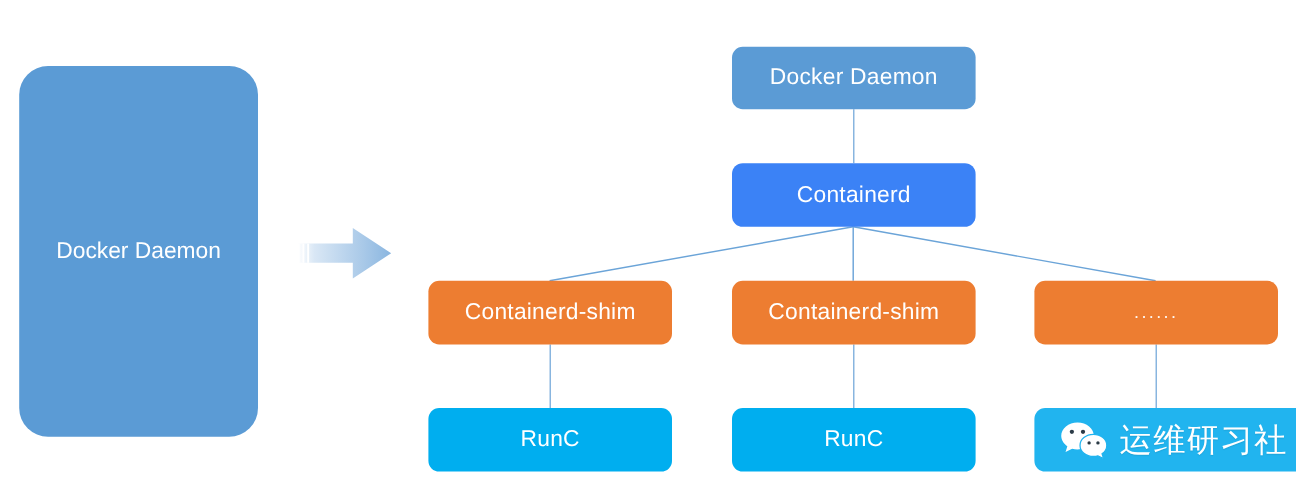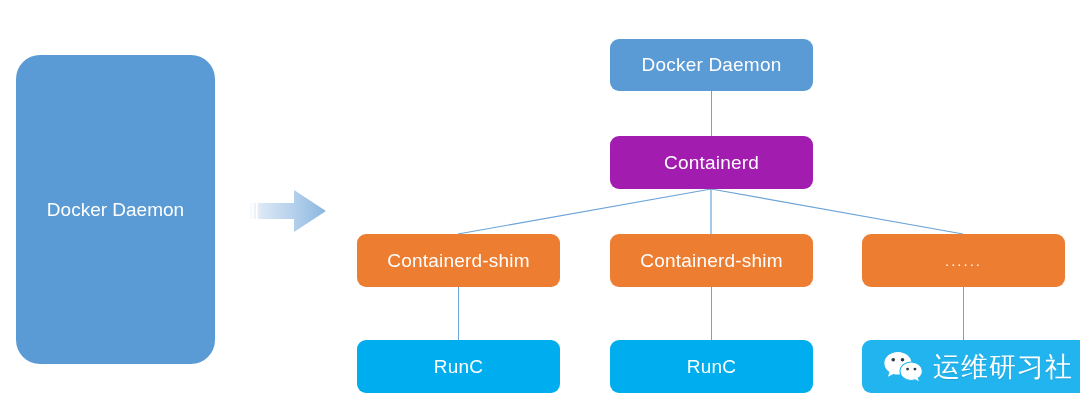--- a/index.html
+++ b/index.html
@@ -149,21 +149,21 @@
   </svg>
 
   <div class="line vline" style="left:458px; top:287px; height:53px;"></div>
   <div class="line vline" style="left:711px; top:287px; height:53px;"></div>
   <div class="line vline" style="left:963px; top:287px; height:53px;"></div>
 
   <div class="node" style="left:610px; top:39px; width:203px; height:52px; background:#5b9bd5;">
     <span>Docker Daemon</span>
   </div>
 
-  <div class="node" style="left:610px; top:136px; width:203px; height:53px; background:#a21caf;">
+  <div class="node" style="left:610px; top:136px; width:203px; height:53px; background:#3b82f6;">
     <span>Containerd</span>
   </div>
 
   <div class="node" style="left:357px; top:234px; width:203px; height:53px; background:#ed7d31;">
     <span>Containerd-shim</span>
   </div>
   <div class="node" style="left:610px; top:234px; width:203px; height:53px; background:#ed7d31;">
     <span>Containerd-shim</span>
   </div>
   <div class="node" style="left:862px; top:234px; width:203px; height:53px; background:#ed7d31;">

